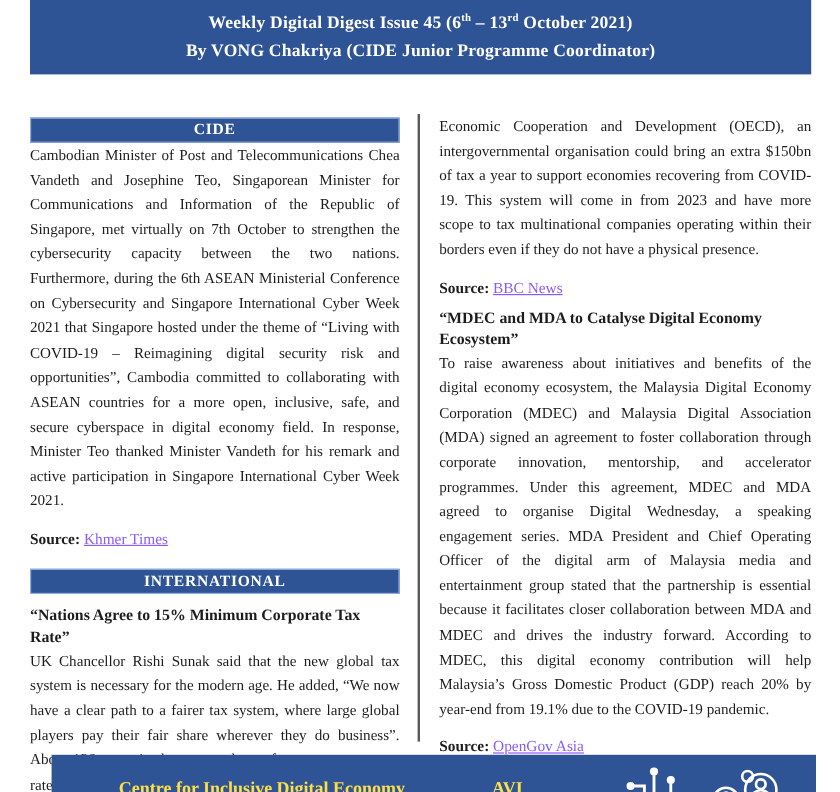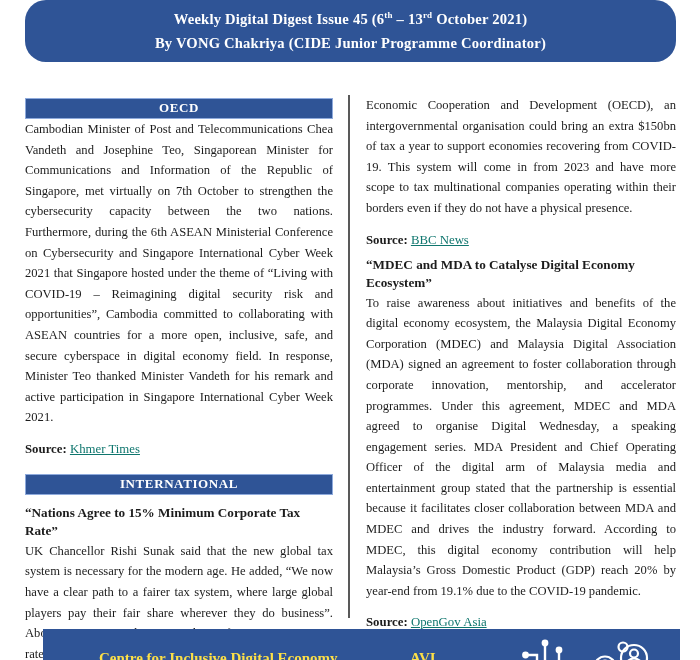--- a/index.html
+++ b/index.html
@@ -4,37 +4,37 @@
 <style>
   html,body{margin:0;padding:0;background:#ffffff;}
   .page{
     position:relative;width:700px;height:660px;overflow:hidden;background:#ffffff;
     font-family:"Liberation Serif","DejaVu Serif",serif;color:#1c1c1c;
   }
   
   .banner{
     position:absolute;left:25px;top:0;width:651px;height:62px;background:#2F5496;
     color:#ffffff;display:flex;flex-direction:column;align-items:center;justify-content:center;
-    gap:7px;font-weight:bold;font-size:14.6px;letter-spacing:0.2px;border-radius:21px;
+    gap:7px;font-weight:bold;font-size:14.6px;letter-spacing:0.2px;
   }
   .banner sup{font-size:9px;line-height:0;}
   
   .col-left{position:absolute;left:25px;top:98px;width:308px;}
   .col-right{position:absolute;left:366px;top:95px;width:310px;}
   .divider{position:absolute;left:348px;top:95px;width:2px;height:523px;background:#595959;}
   
   .section-bar{
     background:#2F5496;border:1px solid #8EAADC;color:#ffffff;text-align:center;
     font-weight:bold;font-size:13px;letter-spacing:0.6px;padding:1px 0 2px 0;
   }
   .article-title{font-weight:bold;font-size:13.2px;line-height:1.4;margin:9px 0 0 0;}
   .body-para{text-align:justify;font-size:12.6px;line-height:20.6px;margin:0 0 0 0;}
   .source-line{margin-top:14px;font-size:12.8px;}
   .source-label{font-weight:bold;}
-  .source-link{color:#0f766e;text-decoration:underline;cursor:pointer;}
+  .source-link{color:#8b5cf6;text-decoration:underline;cursor:pointer;}
   .gap-before-bar{margin-top:17px;}
   .mdec-title{margin-top:8px;}
   
   .footer{
     position:absolute;left:43px;top:629px;width:637px;height:31px;background:#2F5496;
     overflow:hidden;color:#fde047;
   }
   .footer-text{position:absolute;left:56px;top:21px;font-weight:bold;font-size:15px;white-space:nowrap;}
   .footer-org{position:absolute;left:367px;top:21px;font-weight:bold;font-size:15px;}
   .footer-icon{position:absolute;}
@@ -47,21 +47,21 @@
 <div class="page">
 
   <div class="banner">
     <div>
       <span>Weekly Digital Digest Issue 45 (6</span><sup>th</sup><span> – 13</span><sup>rd</sup><span> October 2021)</span>
     </div>
     <div>By VONG Chakriya (CIDE Junior Programme Coordinator)</div>
   </div>
 
   <div class="col-left">
-    <div class="section-bar">OECD</div>
+    <div class="section-bar">CIDE</div>
 
     <p class="body-para">Cambodian Minister of Post and Telecommunications Chea Vandeth and Josephine Teo, Singaporean Minister for Communications and Information of the Republic of Singapore, met virtually on 7th October to strengthen the cybersecurity capacity between the two nations. Furthermore, during the 6th ASEAN Ministerial Conference on Cybersecurity and Singapore International Cyber Week 2021 that Singapore hosted under the theme of “Living with COVID-19 – Reimagining digital security risk and opportunities”, Cambodia committed to collaborating with ASEAN countries for a more open, inclusive, safe, and secure cyberspace in digital economy field. In response, Minister Teo thanked Minister Vandeth for his remark and active participation in Singapore International Cyber Week 2021.</p>
 
     <div class="source-line">
       <span class="source-label">Source:</span>
       <a class="source-link">Khmer Times</a>
     </div>
 
     <div class="section-bar gap-before-bar">INTERNATIONAL</div>
 

